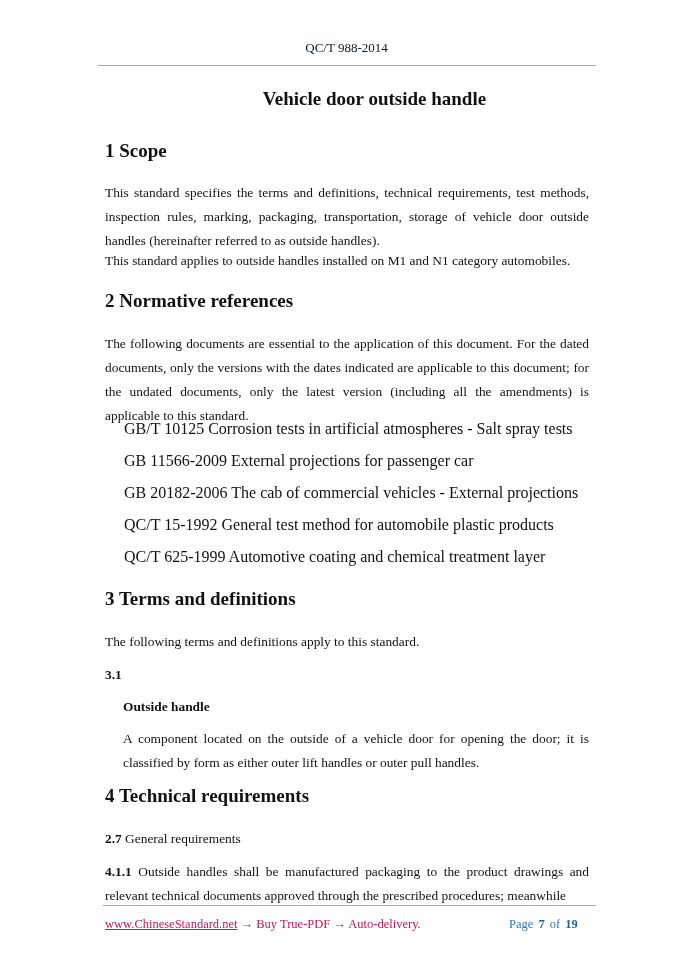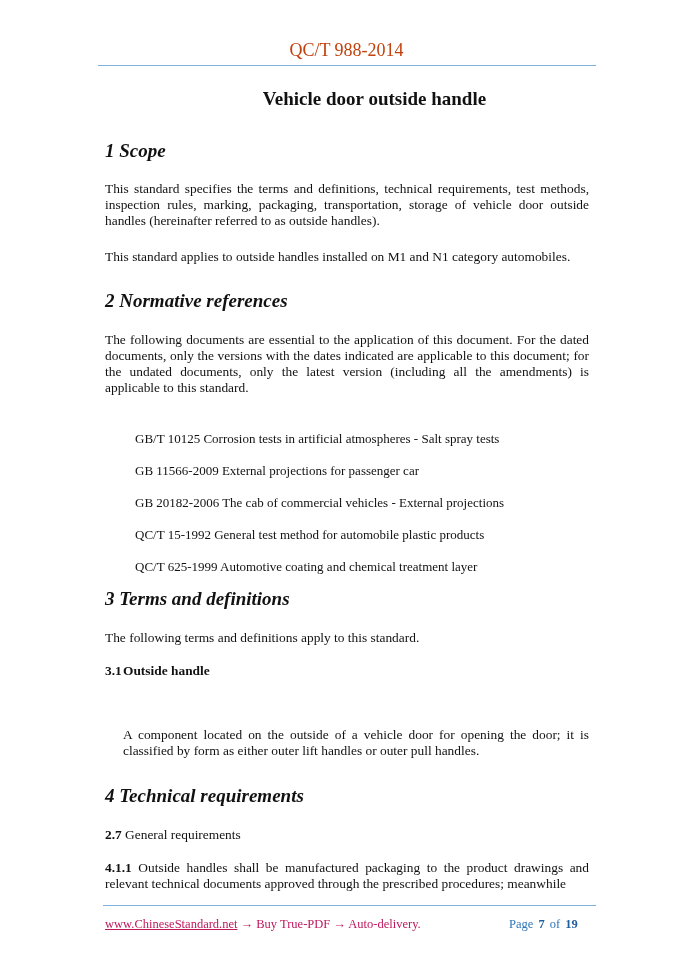--- a/index.html
+++ b/index.html
@@ -1,25 +1,25 @@
 <!DOCTYPE html>
 <html><head>
   <meta charset="utf-8">
   <style>
     html, body { margin: 0; padding: 0; background: #ffffff; }
     body { width: 693px; height: 980px; position: relative; overflow: hidden;
       font-family: "Liberation Serif", serif; color: #111; }
     .hdr-code { position: absolute; top: 40px; left: 0; width: 693px; text-align: center;
-      font-size: 18px; color: #c2410c; }
+      font-size: 13px; color: #0f172a; }
     .hdr-rule { position: absolute; top: 65px; left: 98px; width: 498px; height: 1px; background: #7fb2dc; }
     .title { position: absolute; top: 88px; left: 0; width: 693px; text-align: center;
       font-size: 19px; font-weight: bold; padding-left: 28px; }
-    h2 { margin: 0; font-size: 19px; font-weight: bold; position: absolute; left: 105px; font-style: italic; }
-    p { margin: 0; font-size: 13.4px; line-height: 16px; text-align: justify; position: absolute; left: 105px; width: 484px; }
-    .ref { position: absolute; left: 123px; font-size: 13px; margin: 12px; }
+    h2 { margin: 0; font-size: 19px; font-weight: bold; position: absolute; left: 105px; }
+    p { margin: 0; font-size: 13.4px; line-height: 24px; text-align: justify; position: absolute; left: 105px; width: 484px; }
+    .ref { position: absolute; left: 123px; font-size: 16px; margin: 1px; }
     .ind { left: 123px; width: 466px; }
     b { font-weight: bold; }
     .ftr-rule { position: absolute; top: 905px; left: 103px; width: 493px; height: 1px; background: #7fb2dc; }
     .ftr-left { position: absolute; top: 917px; left: 105px; font-size: 12.5px; color: #be185d; }
     .ftr-left .link { text-decoration: underline; }
     .ftr-right { position: absolute; top: 917px; left: 509px; font-size: 12.5px; color: #2e75b6; word-spacing: 2px; }
     .ftr-right b { color: #1f5f9e; }
   </style>
 </head>
 <body>
@@ -37,21 +37,21 @@
 <p style="top:332px">The following documents are essential to the application of this document. For the dated documents, only the versions with the dates indicated are applicable to this document; for the undated documents, only the latest version (including all the amendments) is applicable to this standard.</p>
 <div class="ref" style="top:419px">GB/T 10125 Corrosion tests in artificial atmospheres - Salt spray tests</div>
 <div class="ref" style="top:451px">GB 11566-2009 External projections for passenger car</div>
 <div class="ref" style="top:483px">GB 20182-2006 The cab of commercial vehicles - External projections</div>
 <div class="ref" style="top:515px">QC/T 15-1992 General test method for automobile plastic products</div>
 <div class="ref" style="top:547px">QC/T 625-1999 Automotive coating and chemical treatment layer</div>
 
 <h2 style="top:588px">3 Terms and definitions</h2>
 <p style="top:630px">The following terms and definitions apply to this standard.</p>
 <p style="top:663px; font-weight:bold">3.1</p>
-<p class="ind" style="top:663px; font-weight:bold">Outside handle</p>
+<p class="ind" style="top:695px; font-weight:bold">Outside handle</p>
 <p class="ind" style="top:727px">A component located on the outside of a vehicle door for opening the door; it is classified by form as either outer lift handles or outer pull handles.</p>
 
 <h2 style="top:785px">4 Technical requirements</h2>
 <p style="top:827px">
   <b>2.7</b>
   <span>General requirements</span>
 </p>
 <p style="top:860px">
   <b>4.1.1</b>
   <span>Outside handles shall be manufactured packaging to the product drawings and relevant technical documents approved through the prescribed procedures; meanwhile</span>

